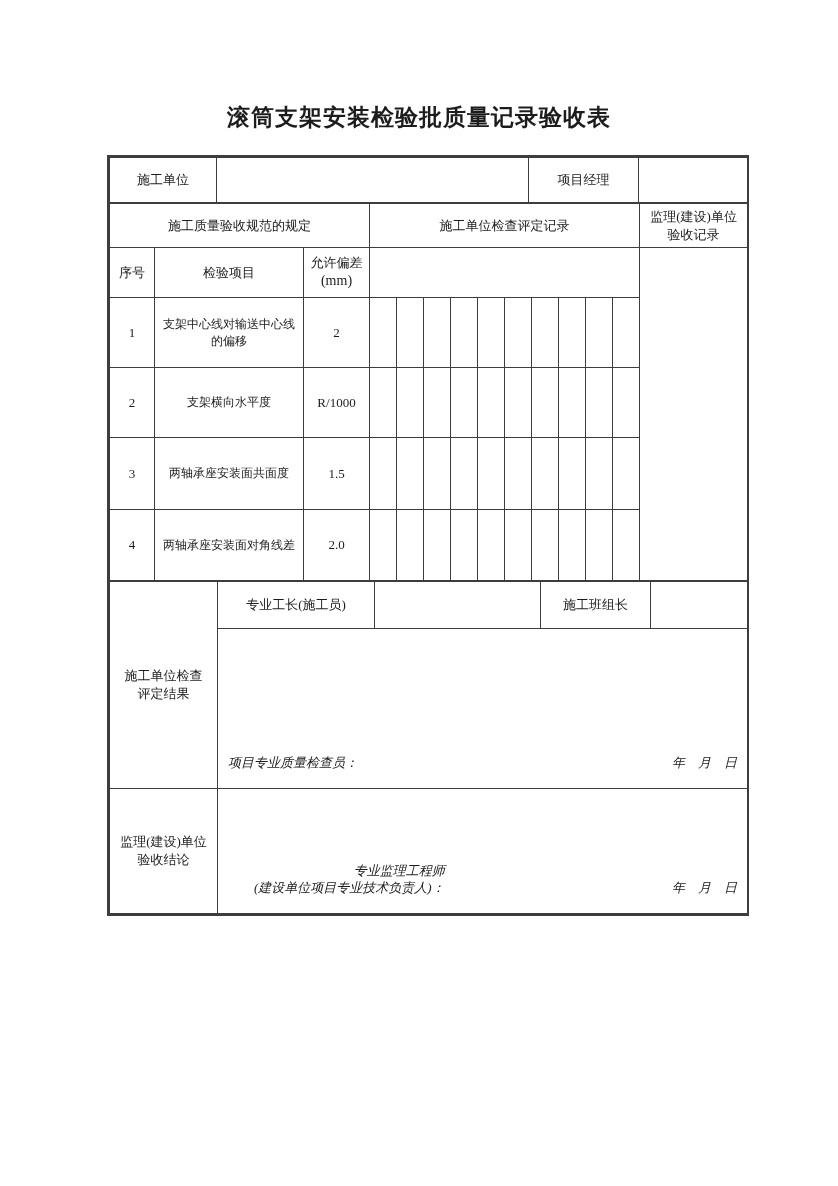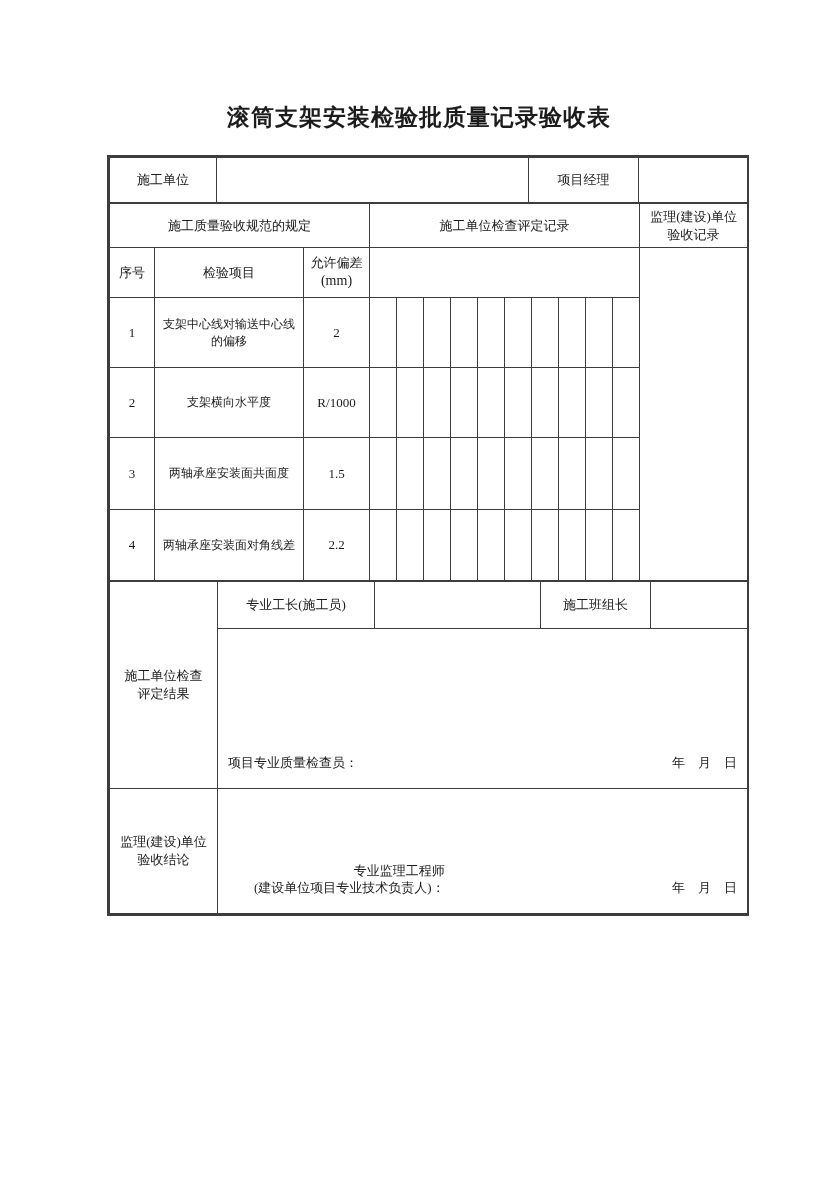--- a/index.html
+++ b/index.html
@@ -15,21 +15,21 @@
   table{border-collapse:collapse;table-layout:fixed;width:638px;}
   td{
     border:1px solid #3d3d3d;padding:0;text-align:center;vertical-align:middle;
     font-size:13px;line-height:1.35;overflow:hidden;
   }
   .item-cell{font-size:12px;padding:0 3px;}
   .unit{font-size:14px;}
   .sign-cell{vertical-align:bottom;}
   .sign-flex{
     display:flex;justify-content:space-between;align-items:flex-end;
-    padding:0 8px 16px 10px;font-size:13px;
+    padding:0 8px 16px 10px;font-size:13px;font-style:italic;
   }
   .sign-flex .date{white-space:nowrap;padding-right:2px;}
   .sup-name{text-align:right;margin-left:26px;line-height:1.3;}
 </style>
 </head>
 <body>
 
 <div class="page">
 
   <h1 class="doc-title">滚筒支架安装检验批质量记录验收表</h1>
@@ -131,21 +131,21 @@
         <td></td>
             <td></td>
         <td></td>
             <td></td>
         <td></td>
             <td></td>
       </tr>
       <tr style="height:71px">
         <td>4</td>
         <td class="item-cell">两轴承座安装面对角线差</td>
-        <td>2.2</td>
+        <td>2.0</td>
         <td></td>
             <td></td>
         <td></td>
             <td></td>
         <td></td>
             <td></td>
         <td></td>
             <td></td>
         <td></td>
             <td></td>

